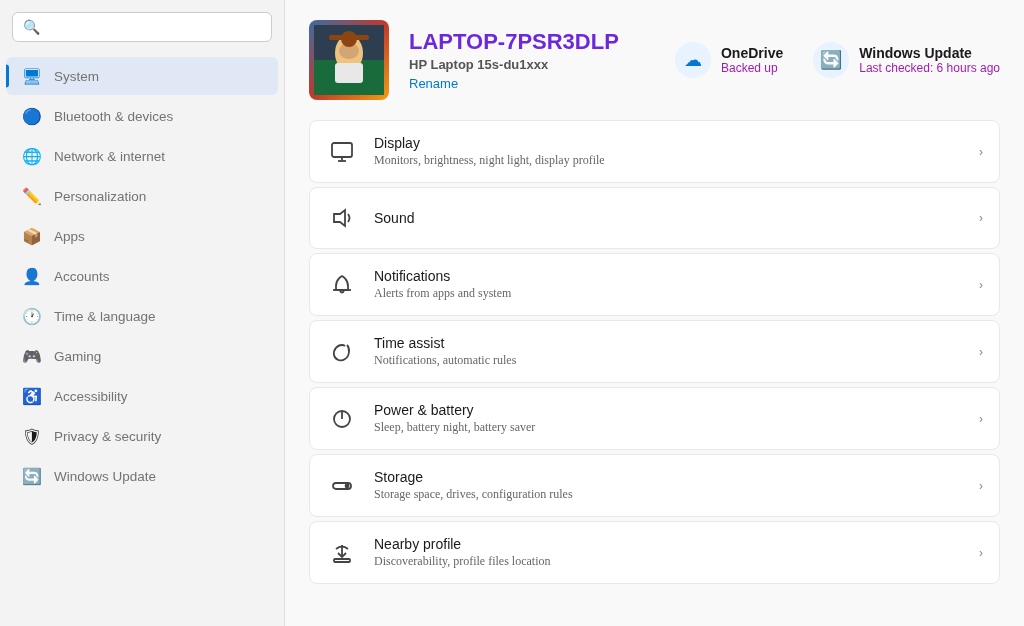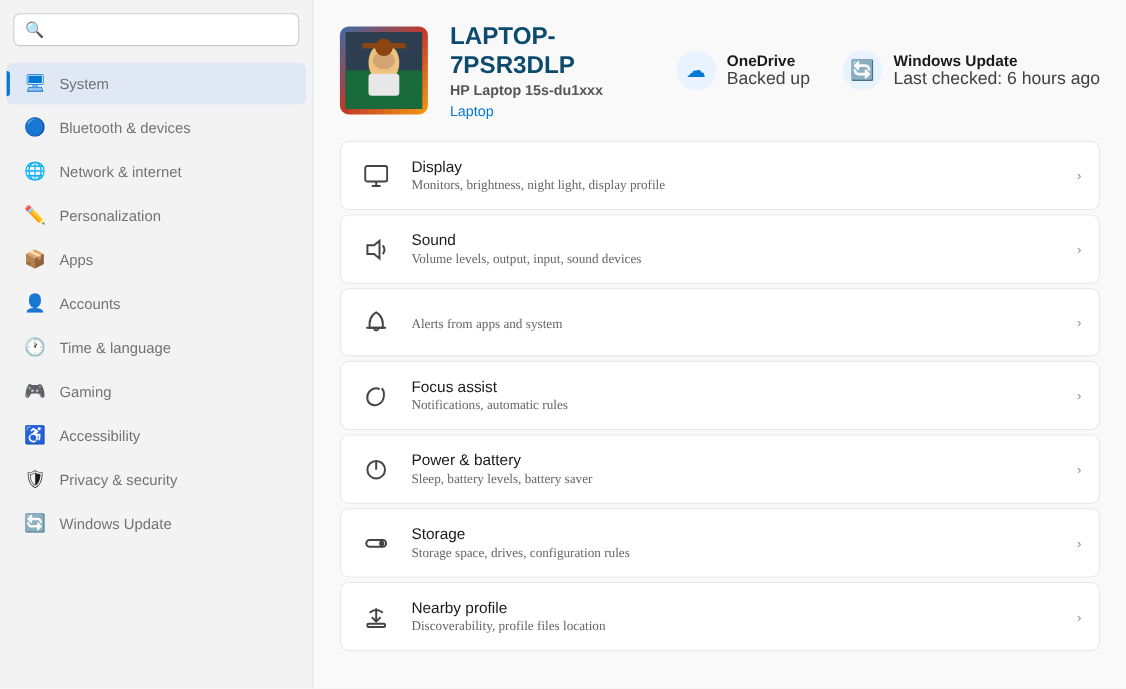--- a/index.html
+++ b/index.html
@@ -115,21 +115,21 @@
       justify-content: center;
       font-size: 32px;
       color: #fff;
     }
     .device-info {
       flex: 1;
     }
     .device-name {
       font-size: 22px;
       font-weight: 600;
-      color: #0c4a6e;
+      color: #6d28d9;
     }
     .device-model {
       font-size: 13px;
       color: #555;
       margin-top: 2px;
       font-weight: bold;
     }
     .rename-link {
       color: #0078d4;
       font-size: 13px;
@@ -155,23 +155,22 @@
       justify-content: center;
       font-size: 18px;
     }
     .status-icon.onedrive { background: #e8f3ff; color: #0078d4; }
     .status-icon.winupdate { background: #e8f3ff; color: #0078d4; }
     .status-text-block .status-title {
       font-size: 14px;
       font-weight: 600;
     }
     .status-text-block .status-sub {
-      font-size: 16px;
-      color: #404040;
-      text-align: center;
+      font-size: 12px;
+      color: #a21caf;
     }
 
     
     .settings-list {
       display: flex;
       flex-direction: column;
       gap: 4px;
     }
     .setting-row {
       display: flex;
@@ -280,21 +279,21 @@
         <ellipse cx="35" cy="28" rx="14" ry="18" fill="#f0c27f"></ellipse>
         <rect x="21" y="38" width="28" height="20" fill="#e8e8e8" rx="3"></rect>
         <ellipse cx="35" cy="26" rx="10" ry="8" fill="#d4a574"></ellipse>
         <rect x="15" y="10" width="40" height="5" fill="#8B4513" rx="2"></rect>
         <circle cx="35" cy="14" r="8" fill="#8B4513"></circle>
       </svg>
     </div>
     <div class="device-info">
       <div class="device-name">LAPTOP-7PSR3DLP</div>
       <div class="device-model">HP Laptop 15s-du1xxx</div>
-      <a class="rename-link">Laptop</a>
+      <a class="rename-link">Rename</a>
     </div>
     <div class="header-status">
       <div class="status-item">
         <div class="status-icon onedrive">☁</div>
         <div class="status-text-block">
           <div class="status-title">OneDrive</div>
           <div class="status-sub">Backed up</div>
         </div>
       </div>
       <div class="status-item">
@@ -326,62 +325,62 @@
 
     <div class="setting-row">
       <div class="setting-icon">
         <svg width="22" height="22" viewBox="0 0 22 22" fill="none" stroke="#444" stroke-width="1.8">
           <polygon points="3,7 9,7 14,3 14,19 9,15 3,15"></polygon>
           <path d="M17,7 Q20,11 17,15"></path>
         </svg>
       </div>
       <div class="setting-text">
         <div class="setting-title">Sound</div>
-        <div class="setting-desc">Volume levels, output, input, sound devices</div>
       </div>
       <span class="chevron">›</span>
     </div>
 
     <div class="setting-row">
       <div class="setting-icon">
         <svg width="22" height="22" viewBox="0 0 22 22" fill="none" stroke="#444" stroke-width="1.8">
           <path d="M11,2 C11,2 5,5 5,12 L5,16 L17,16 L17,12 C17,5 11,2 11,2 Z"></path>
           <line x1="2" y1="16" x2="20" y2="16"></line>
           <path d="M9,17 Q11,20 13,17"></path>
         </svg>
       </div>
       <div class="setting-text">
+        <div class="setting-title">Notifications</div>
         <div class="setting-desc">Alerts from apps and system</div>
       </div>
       <span class="chevron">›</span>
     </div>
 
     <div class="setting-row">
       <div class="setting-icon">
         <svg width="22" height="22" viewBox="0 0 22 22" fill="none" stroke="#444" stroke-width="1.8">
           <path d="M16,4 C19,7 19,15 14,18 C10,21 4,19 3,14 C2,9 6,4 11,4 C12,4 13,4.3 14,5"></path>
         </svg>
       </div>
       <div class="setting-text">
-        <div class="setting-title">Focus assist</div>
+        <div class="setting-title">Time assist</div>
         <div class="setting-desc">Notifications, automatic rules</div>
       </div>
       <span class="chevron">›</span>
     </div>
 
     <div class="setting-row">
       <div class="setting-icon">
         <svg width="22" height="22" viewBox="0 0 22 22" fill="none" stroke="#444" stroke-width="1.8">
           <circle cx="11" cy="11" r="8"></circle>
           <line x1="11" y1="3" x2="11" y2="11"></line>
         </svg>
       </div>
       <div class="setting-text">
         <div class="setting-title">Power &amp; battery</div>
-        <div class="setting-desc">Sleep, battery levels, battery saver</div>
+        <div class="setting-desc">Sleep, battery night, battery saver</div>
       </div>
       <span class="chevron">›</span>
     </div>
 
     <div class="setting-row">
       <div class="setting-icon">
         <svg width="22" height="22" viewBox="0 0 22 22" fill="none" stroke="#444" stroke-width="1.8">
           <rect x="2" y="8" width="18" height="6" rx="3"></rect>
           <circle cx="16" cy="11" r="1.5" fill="#444"></circle>
         </svg>

